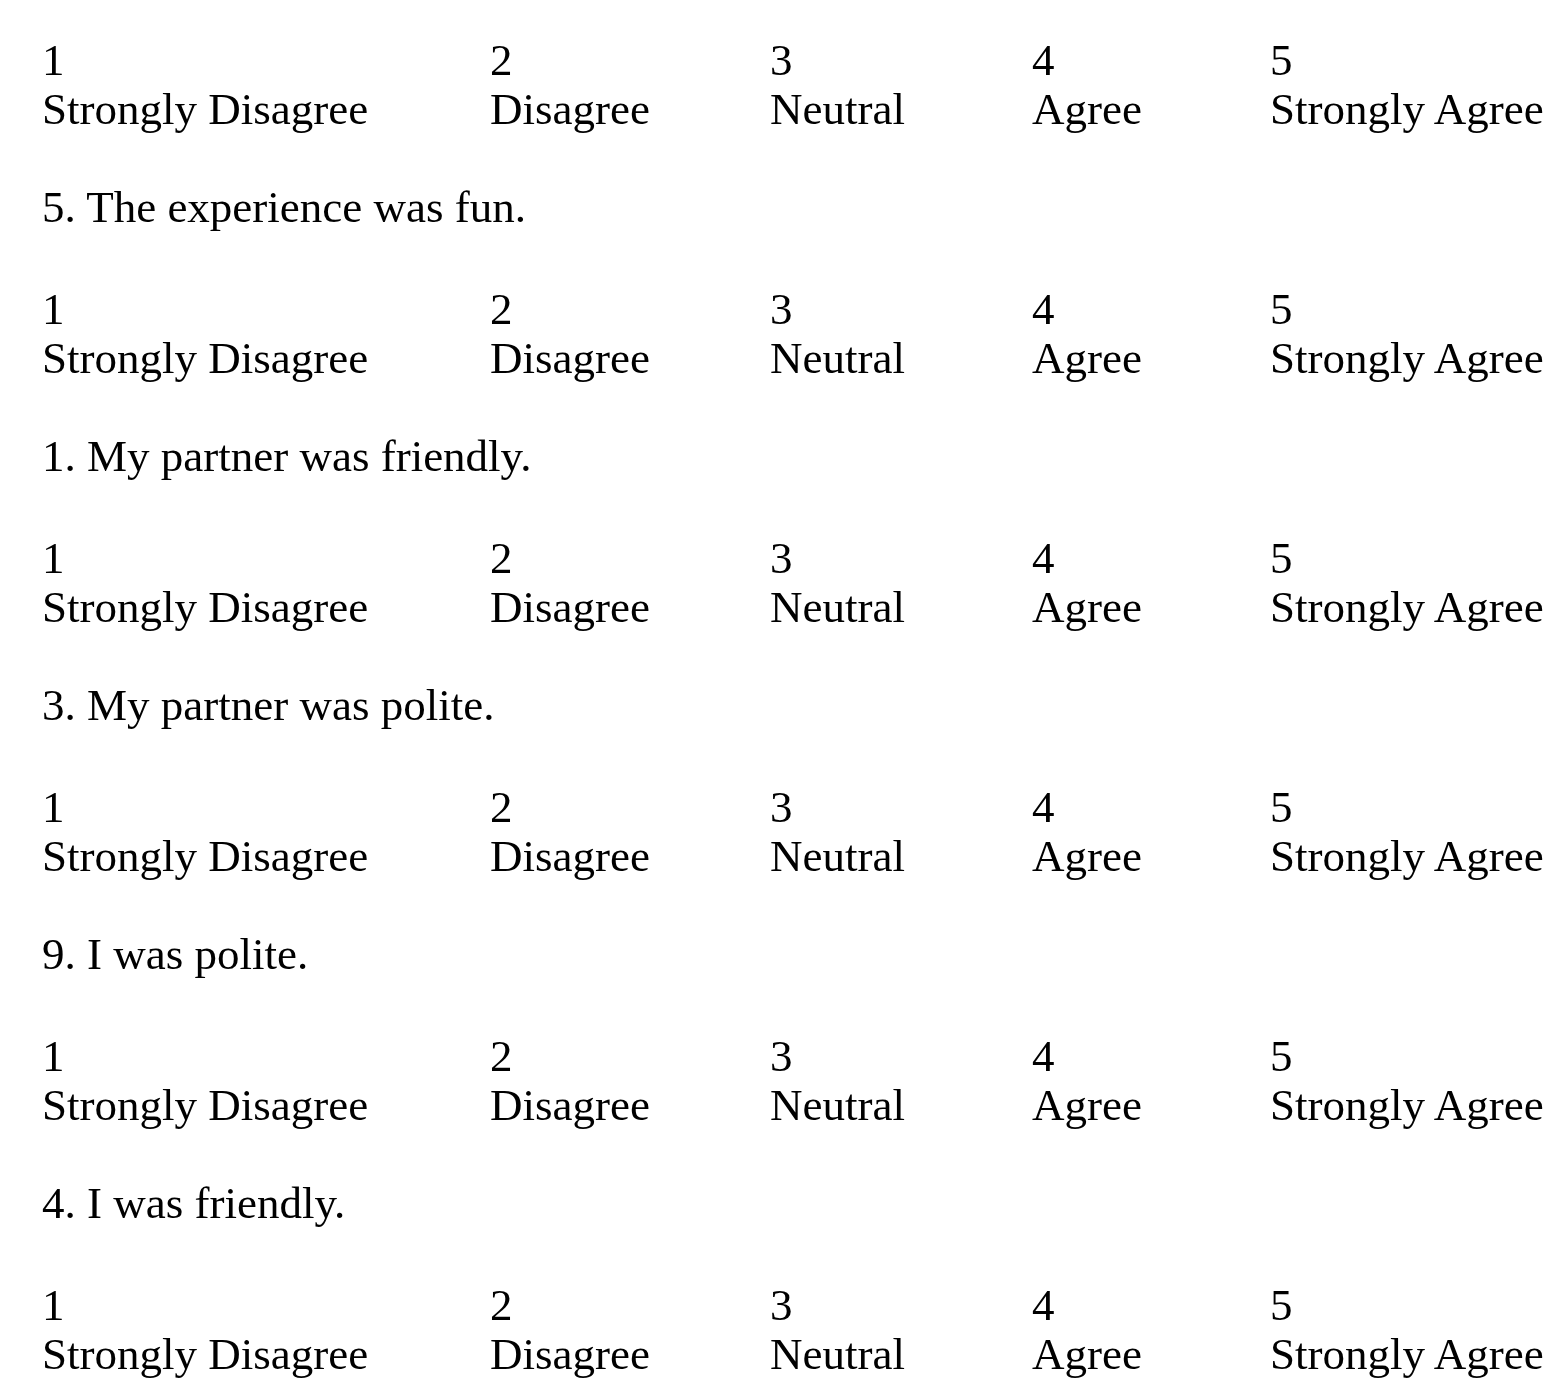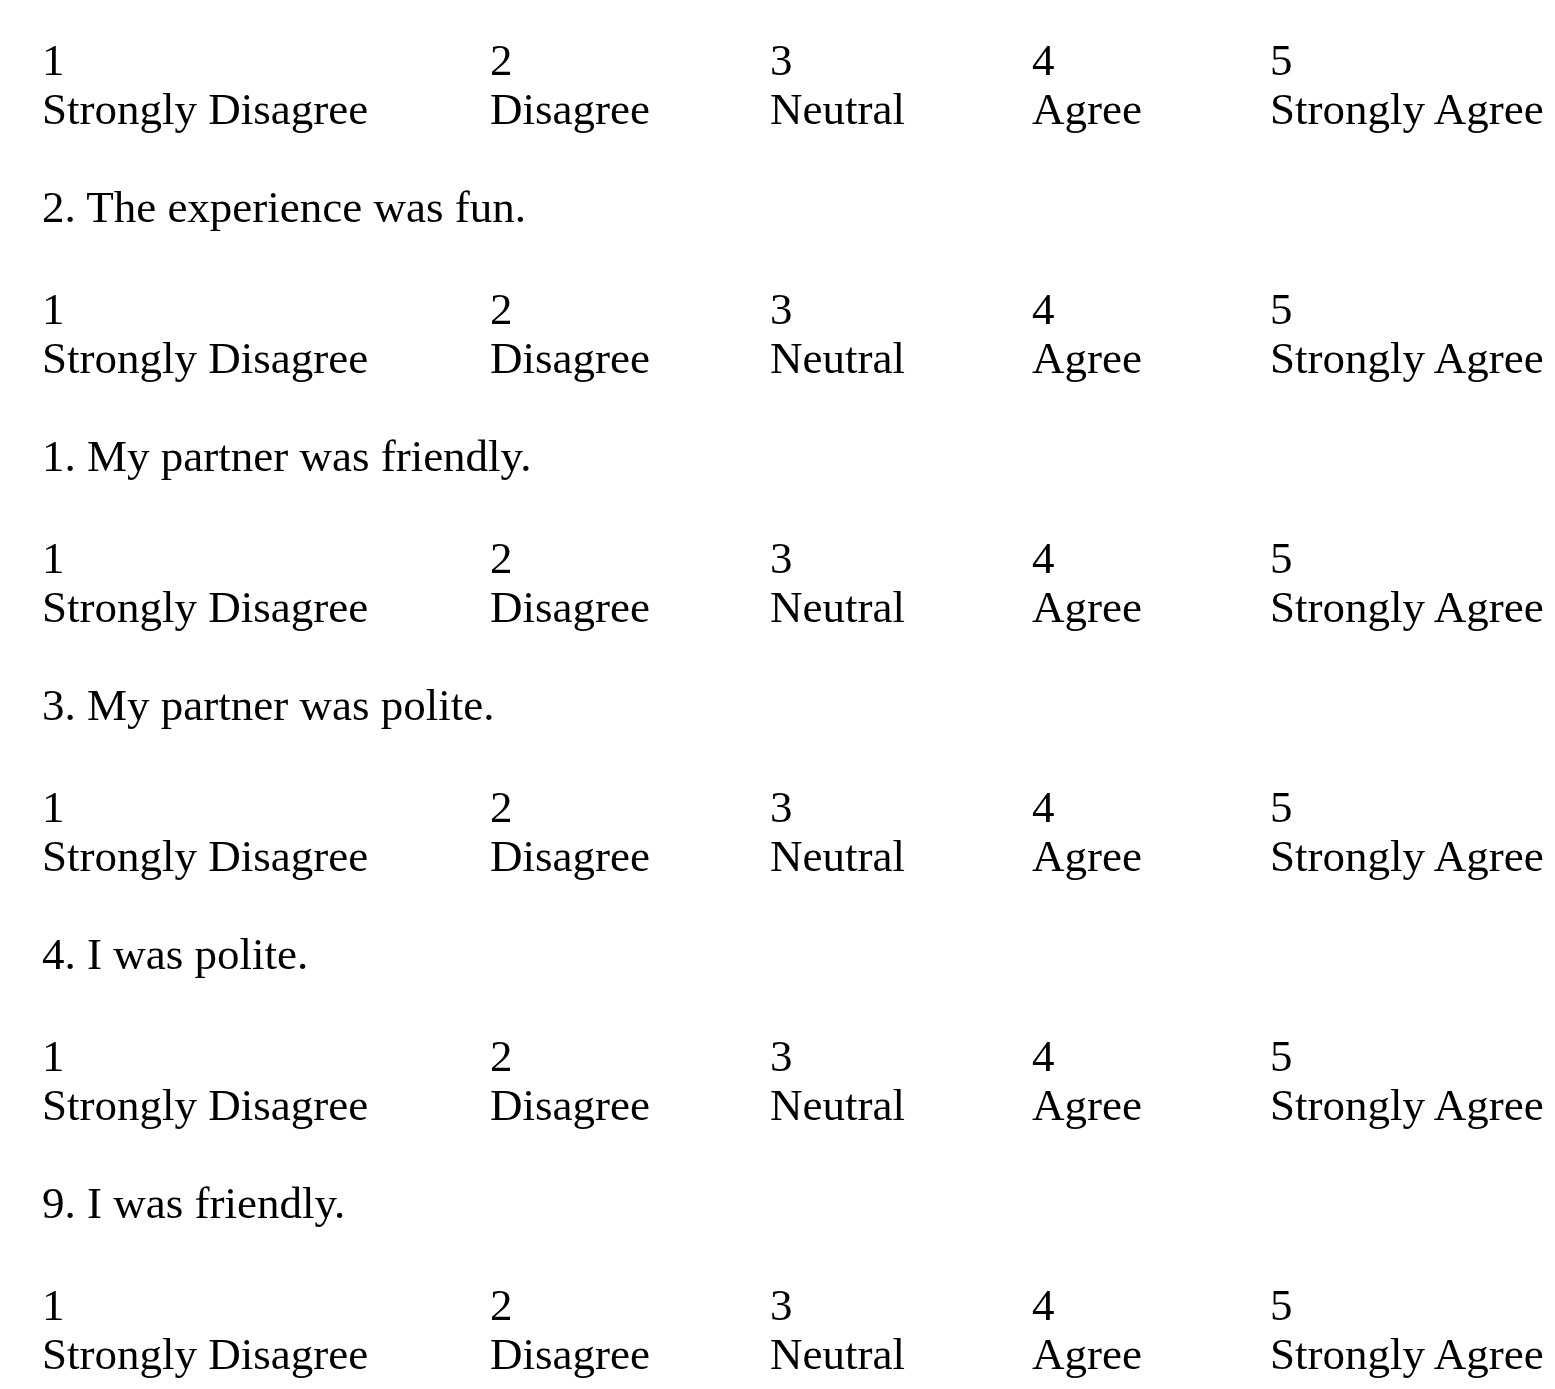--- a/index.html
+++ b/index.html
@@ -46,21 +46,21 @@
   <div class="scale-option">
     <div>4</div>
     <div>Agree</div>
   </div>
   <div class="scale-option">
     <div>5</div>
     <div>Strongly Agree</div>
   </div>
 </div>
 
-<div class="question">2. The experience was fun.</div>
+<div class="question">5. The experience was fun.</div>
 
 <div class="scale-row">
   <div class="scale-option">
     <div>1</div>
     <div>Strongly Disagree</div>
   </div>
   <div class="scale-option">
     <div>2</div>
     <div>Disagree</div>
   </div>
@@ -121,21 +121,21 @@
   <div class="scale-option">
     <div>4</div>
     <div>Agree</div>
   </div>
   <div class="scale-option">
     <div>5</div>
     <div>Strongly Agree</div>
   </div>
 </div>
 
-<div class="question">4. I was polite.</div>
+<div class="question">9. I was polite.</div>
 
 <div class="scale-row">
   <div class="scale-option">
     <div>1</div>
     <div>Strongly Disagree</div>
   </div>
   <div class="scale-option">
     <div>2</div>
     <div>Disagree</div>
   </div>
@@ -146,21 +146,21 @@
   <div class="scale-option">
     <div>4</div>
     <div>Agree</div>
   </div>
   <div class="scale-option">
     <div>5</div>
     <div>Strongly Agree</div>
   </div>
 </div>
 
-<div class="question">9. I was friendly.</div>
+<div class="question">4. I was friendly.</div>
 
 <div class="scale-row">
   <div class="scale-option">
     <div>1</div>
     <div>Strongly Disagree</div>
   </div>
   <div class="scale-option">
     <div>2</div>
     <div>Disagree</div>
   </div>

